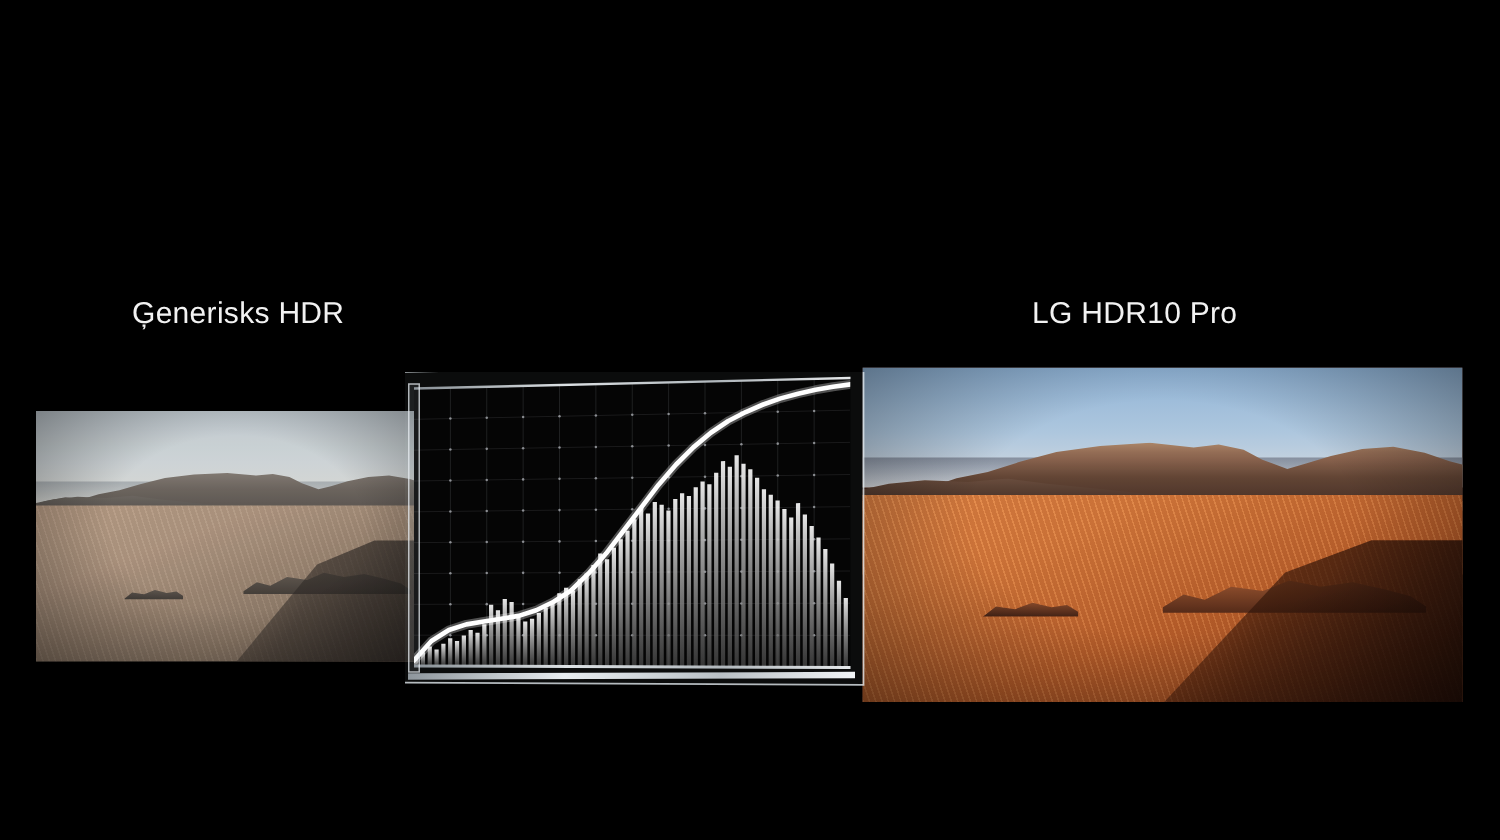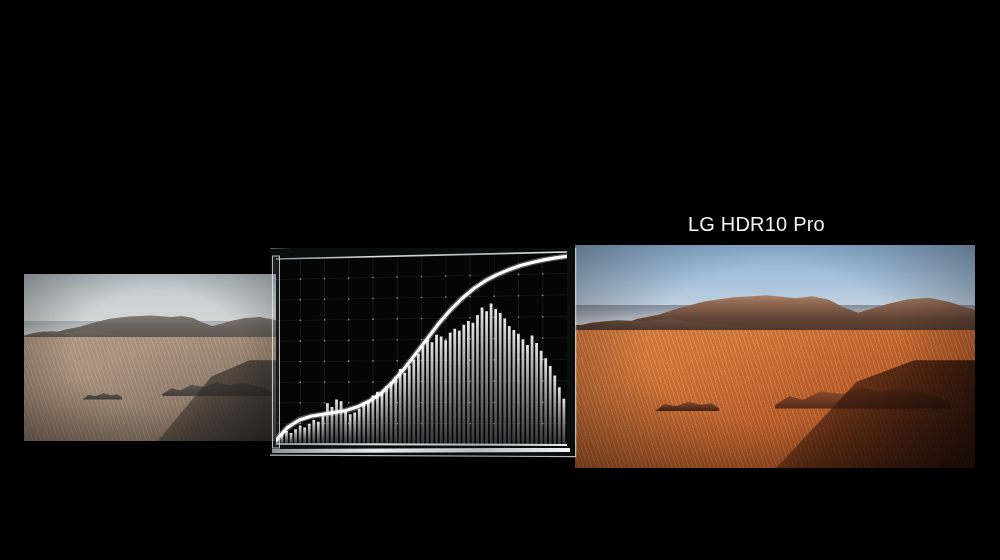--- a/index.html
+++ b/index.html
@@ -32,21 +32,21 @@
   
   .caption {
     position: absolute;
     color: #f2f2f2;
     font-size: 20px;
     font-weight: 400;
     letter-spacing: 0.2px;
     white-space: nowrap;
   }
   .caption-left  { left: 88px;  top: 198px; }
-  .caption-right { left: 688px; top: 213px; }
+  .caption-right { left: 688px; top: 198px; }
 
   
   .img-left {
     position: absolute;
     left: 24px; top: 274px;
     width: 266px; height: 167px;
     overflow: hidden;
     background: #2b2723;
   }
   .img-right {
@@ -161,20 +161,21 @@
 
   
   .sr { position: absolute; width: 1px; height: 1px; overflow: hidden; clip: rect(0 0 0 0); }
 </style>
 </head>
 <body>
 
 <div id="stage">
 
 
+  <div class="caption caption-left">Ģenerisks HDR</div>
 
   <div class="caption caption-right">LG HDR10 Pro</div>
 
   <div class="img-left">
     <div class="scene">
       <div class="sky sky-L"></div>
       <div class="haze haze-L"></div>
       <div class="mesa mesa-L"></div>
       <div class="mesa2 mesa2-L"></div>
       <div class="plain plain-L"></div>

